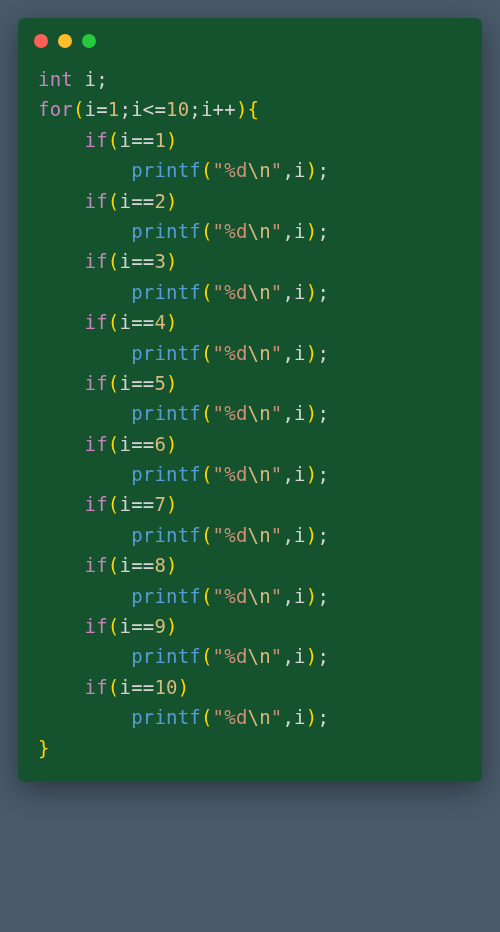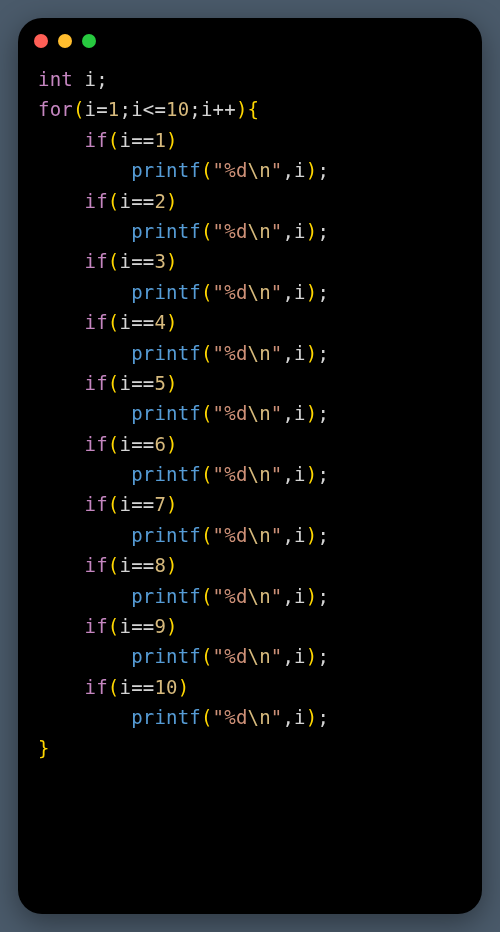--- a/index.html
+++ b/index.html
@@ -1,16 +1,16 @@
 <!DOCTYPE html>
 <html><head>
 <meta charset="utf-8">
 <style>
   html,body{margin:0;padding:0;width:500px;height:932px;background:#4a5a6a;font-family:ui-monospace,Menlo,Consolas,monospace;}
-  .window{position:absolute;left:18px;top:18px;width:464px;height:896px;background:#000000;border-radius:24px;box-shadow:0 8px 30px rgba(0,0,0,0.4);}
+  .window{position:absolute;left:18px;top:18px;width:464px;height:764px;background:#14532d;border-radius:7px;box-shadow:0 8px 30px rgba(0,0,0,0.4);}
   .titlebar{height:46px;display:flex;align-items:center;padding-left:16px;gap:10px;}
   .traffic-dot{width:14px;height:14px;border-radius:50%;}
   .red{background:#ff5f56;}
   .yellow{background:#ffbd2e;}
   .green{background:#27c93f;}
   .code-area{padding:0 20px 20px 20px;font-size:19px;line-height:1.6;white-space:pre;color:#d4d4d4;letter-spacing:0.2px;}
   .kw{color:#c586c0;}     
   .id{color:#d4d4d4;}
   .num{color:#d7ba7d;}
   .op{color:#d4d4d4;}

